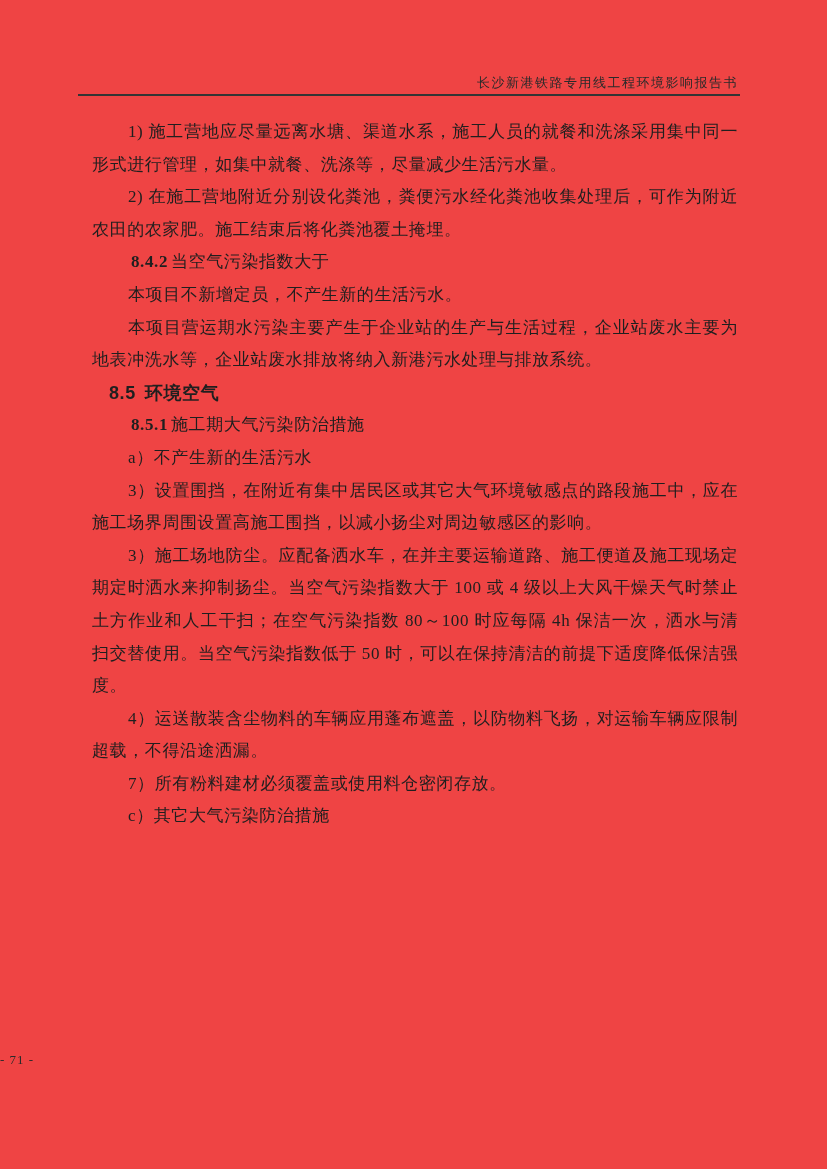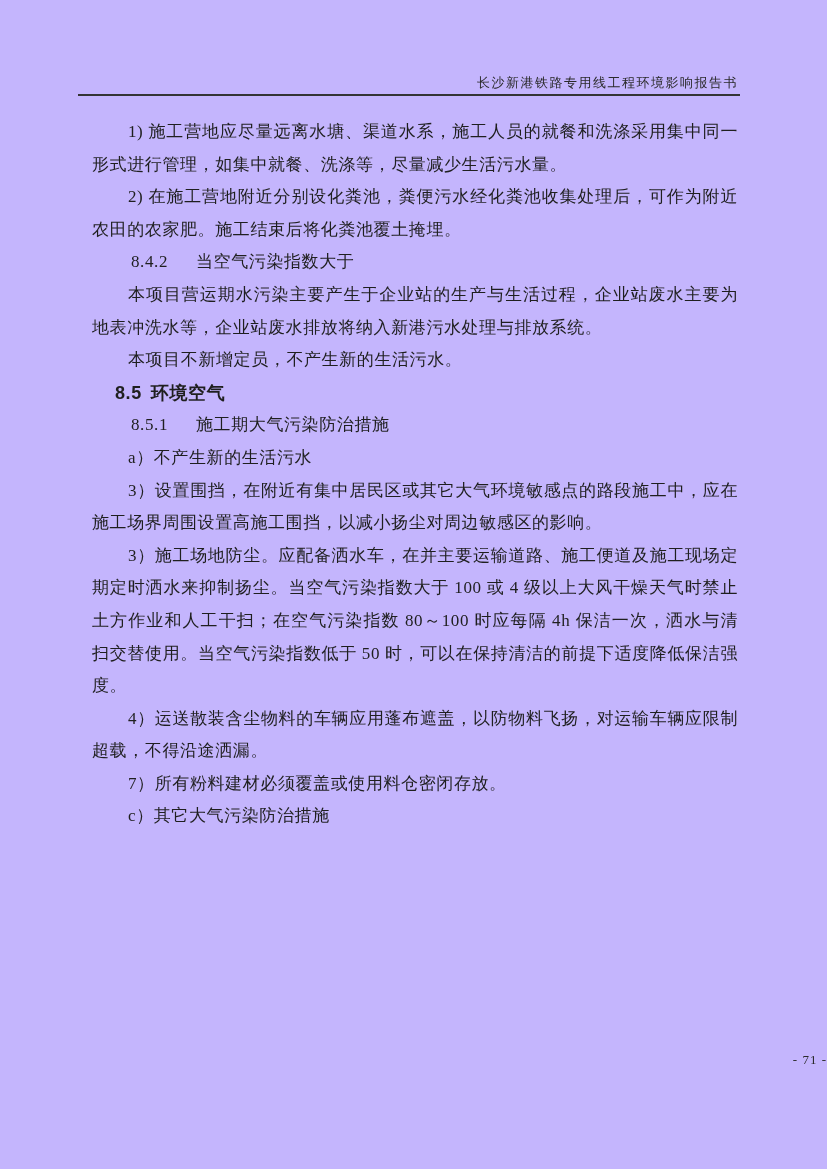--- a/index.html
+++ b/index.html
@@ -4,21 +4,21 @@
 <style>
   html, body {
     margin: 0;
     padding: 0;
     background: #ffffff;
   }
   .page {
     position: relative;
     width: 827px;
     height: 1169px;
-    background: #c4b5fd;
+    background: #ef4444;
     font-family: "Liberation Serif", serif;
     color: #1f1f1f;
     overflow: hidden;
   }
   .running-header {
     position: absolute;
     top: 74px;
     left: 78px;
     width: 660px;
     text-align: right;
@@ -55,50 +55,50 @@
     text-indent: 39px;
     text-align: left;
   }
   .doc-body p.h2 {
     text-indent: 17px;
     text-align: left;
     font-family: "Liberation Sans", sans-serif;
     font-weight: bold;
     font-size: 18px;
   }
-  .h3 .h-num { margin-right: 28px; }
-  .h2 .h-num { margin-right: 9px; margin-left: 6px; }
+  .h3 .h-num { margin-right: 3px; font-weight: bold; }
+  .h2 .h-num { margin-right: 9px; }
   .page-footer {
     position: absolute;
     top: 1052px;
     left: 0;
     width: 827px;
-    text-align: right;
+    text-align: left;
     font-size: 13px;
     letter-spacing: 1px;
     color: #2a2a2a;
   }
 </style>
 </head>
 <body>
 
 <div class="page">
 
   <div class="running-header">
     <span>长沙新港铁路专用线工程环境影响报告书</span>
   </div>
 
   <div class="header-rule"></div>
 
   <main class="doc-body" id="content-root">
       <p class="para">1) 施工营地应尽量远离水塘、渠道水系，施工人员的就餐和洗涤采用集中同一形式进行管理，如集中就餐、洗涤等，尽量减少生活污水量。</p>
       <p class="para">2) 在施工营地附近分别设化粪池，粪便污水经化粪池收集处理后，可作为附近农田的农家肥。施工结束后将化粪池覆土掩埋。</p>
       <p class="h3"><span class="h-num">8.4.2</span><span class="h-title">当空气污染指数大于</span></p>
+      <p class="para">本项目不新增定员，不产生新的生活污水。</p>
       <p class="para">本项目营运期水污染主要产生于企业站的生产与生活过程，企业站废水主要为地表冲洗水等，企业站废水排放将纳入新港污水处理与排放系统。</p>
-      <p class="para">本项目不新增定员，不产生新的生活污水。</p>
       <p class="h2"><span class="h-num">8.5</span><span class="h-title">环境空气</span></p>
       <p class="h3"><span class="h-num">8.5.1</span><span class="h-title">施工期大气污染防治措施</span></p>
       <p class="para">a）不产生新的生活污水</p>
       <p class="para">3）设置围挡，在附近有集中居民区或其它大气环境敏感点的路段施工中，应在施工场界周围设置高施工围挡，以减小扬尘对周边敏感区的影响。</p>
       <p class="para">3）施工场地防尘。应配备洒水车，在并主要运输道路、施工便道及施工现场定期定时洒水来抑制扬尘。当空气污染指数大于 100 或 4 级以上大风干燥天气时禁止土方作业和人工干扫；在空气污染指数 80～100 时应每隔 4h 保洁一次，洒水与清扫交替使用。当空气污染指数低于 50 时，可以在保持清洁的前提下适度降低保洁强度。</p>
       <p class="para">4）运送散装含尘物料的车辆应用蓬布遮盖，以防物料飞扬，对运输车辆应限制超载，不得沿途洒漏。</p>
       <p class="para">7）所有粉料建材必须覆盖或使用料仓密闭存放。</p>
       <p class="para">c）其它大气污染防治措施</p>
     </main>
 

